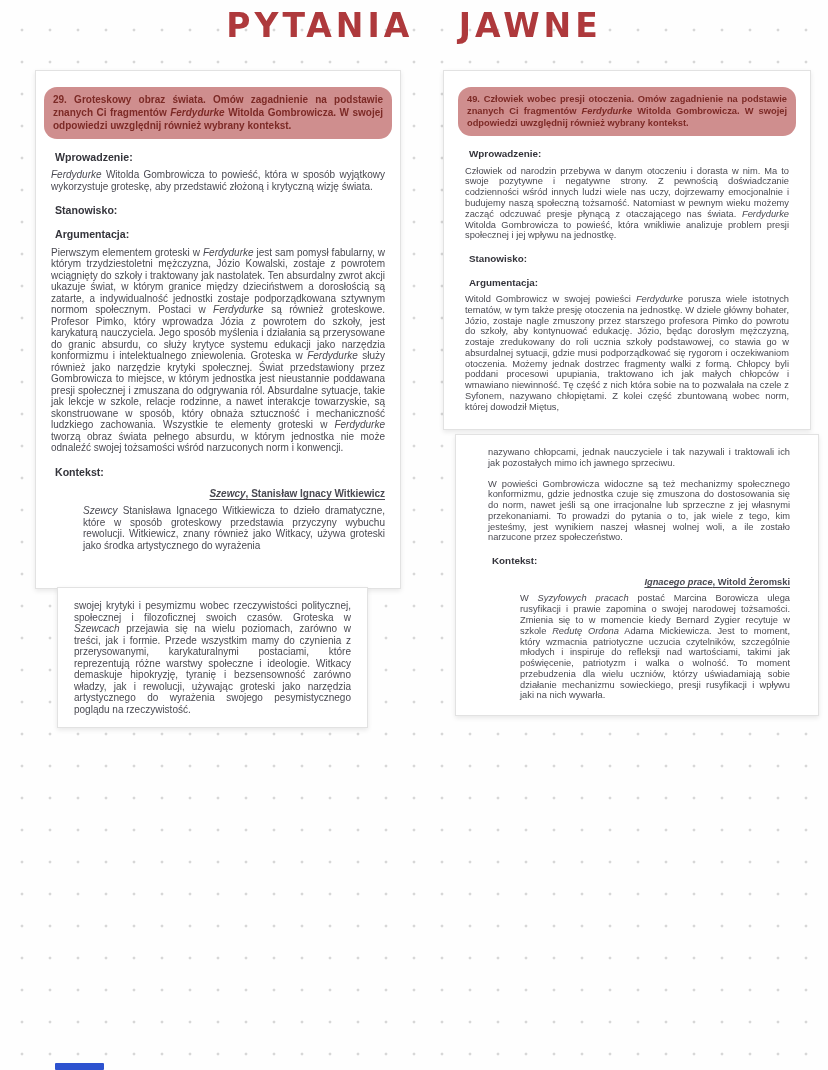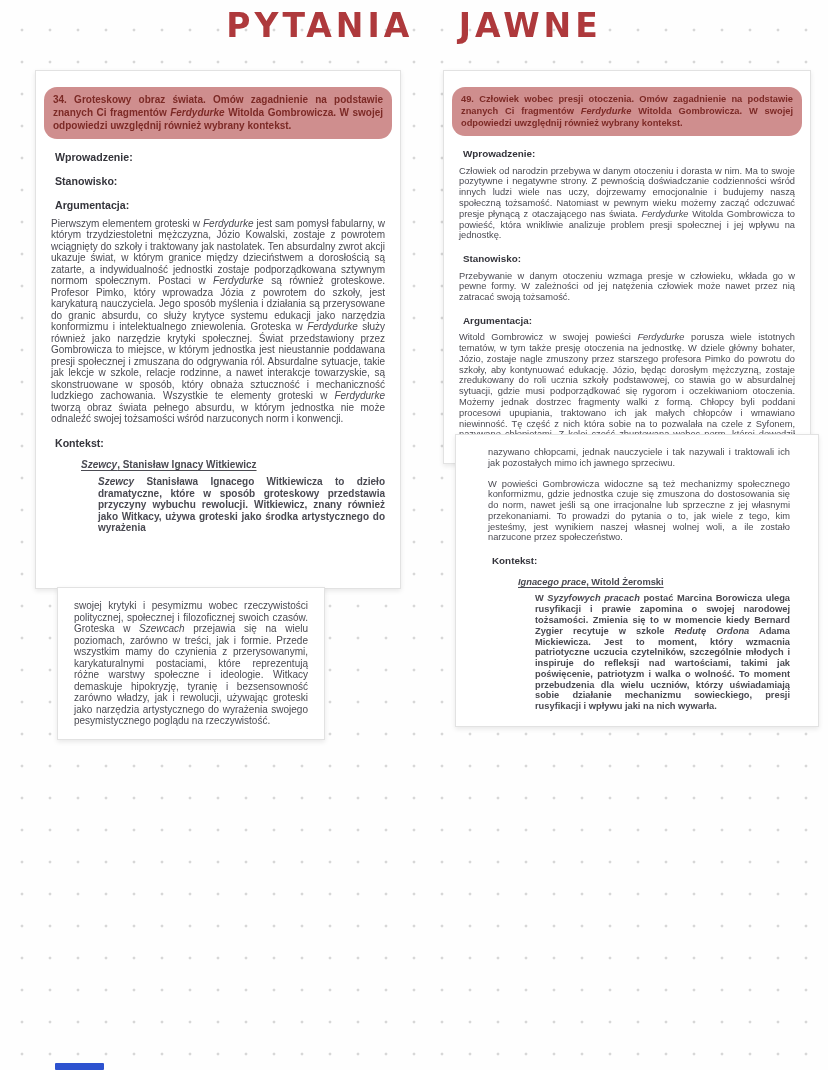--- a/index.html
+++ b/index.html
@@ -23,78 +23,78 @@
   }
   .card {
     position:absolute; background:#fff;
     border:1px solid var(--card-border, #e2e2e2);
     box-shadow:0 2px 5px rgba(0,0,0,.09);
     text-align:justify;
   }
   .card--left  { font-size:10px;  line-height:1.15; }
   .card--right { font-size:9.3px; line-height:1.16; }
   .card-l1 { left:35px;  top:70px;  width:366px; min-height:519px; padding:8px 15px 14px; z-index:1; }
-  .card-l2 { left:57px;  top:587px; width:268px; min-height:126px; padding:12px 16px;     z-index:2; }
-  .card-r1 { left:443px; top:70px;  width:368px; min-height:360px; padding:8px 15px 12px; z-index:1; }
+  .card-l2 { left:57px;  top:587px; width:311px; min-height:126px; padding:12px 16px;     z-index:2; }
+  .card-r1 { left:443px; top:70px;  width:368px; min-height:360px; padding:8px 21px 12px; z-index:1; }
   .card-r2 { left:455px; top:434px; width:364px; min-height:255px; padding:12px 28px 14px 32px; z-index:2; }
   .pill {
     background: var(--highlight-bg, #cf8e8e);
     color: var(--highlight-text, #7c2a26);
     font-weight:bold;
     border-radius:13px;
     padding:6px 9px 7px;
     margin:8px -7px 0;
     line-height:1.3;
   }
   .heading {
     font-size:1.06em; font-weight:bold;
     color: var(--heading-text, #34343b);
     margin:12px 4px 6px; text-align:left;
   }
   .para { margin:0 0 4px; }
   .para:last-child { margin-bottom:0; }
-  .indent { margin-left:47px;font-weight:bold; }
+  .indent { margin-left:32px; }
   .ctx-title {
-    font-weight:bold; text-align:left;
+    font-weight:bold; text-align:right;
     text-decoration:underline; text-underline-offset:2px;
     margin:0 0 6px 30px;
   }
   .gap-top { margin-top:10px; }
   .blue-bar {
     position:absolute; left:55px; top:1063px; width:49px; height:7px;
     background: var(--blue-bar, #2d52cf); border-radius:1px;
   }
   i { font-style:italic; }
 </style>
 </head>
 <body>
 
 <h1 class="title">PYTANIA JAWNE</h1>
 
 <section class="card card--left card-l1">
-  <p class="pill"><span>34. Groteskowy obraz świata. Omów zagadnienie na podstawie znanych Ci fragmentów </span><i>Ferdydurke</i><span> Witolda Gombrowicza. W swojej odpowiedzi uwzględnij również wybrany kontekst.</span></p>
+  <p class="pill"><span>29. Groteskowy obraz świata. Omów zagadnienie na podstawie znanych Ci fragmentów </span><i>Ferdydurke</i><span> Witolda Gombrowicza. W swojej odpowiedzi uwzględnij również wybrany kontekst.</span></p>
   <h3 class="heading">Wprowadzenie:</h3>
+  <p class="para"><i>Ferdydurke</i><span> Witolda Gombrowicza to powieść, która w sposób wyjątkowy wykorzystuje groteskę, aby przedstawić złożoną i krytyczną wizję świata.</span></p>
   <h3 class="heading">Stanowisko:</h3>
   <h3 class="heading">Argumentacja:</h3>
   <p class="para"><span>Pierwszym elementem groteski w </span><i>Ferdydurke</i><span> jest sam pomysł fabularny, w którym trzydziestoletni mężczyzna, Józio Kowalski, zostaje z powrotem wciągnięty do szkoły i traktowany jak nastolatek. Ten absurdalny zwrot akcji ukazuje świat, w którym granice między dzieciństwem a dorosłością są zatarte, a indywidualność jednostki zostaje podporządkowana sztywnym normom społecznym. Postaci w </span><i>Ferdydurke</i><span> są również groteskowe. Profesor Pimko, który wprowadza Józia z powrotem do szkoły, jest karykaturą nauczyciela. Jego sposób myślenia i działania są przerysowane do granic absurdu, co służy krytyce systemu edukacji jako narzędzia konformizmu i intelektualnego zniewolenia. Groteska w </span><i>Ferdydurke</i><span> służy również jako narzędzie krytyki społecznej. Świat przedstawiony przez Gombrowicza to miejsce, w którym jednostka jest nieustannie poddawana presji społecznej i zmuszana do odgrywania ról. Absurdalne sytuacje, takie jak lekcje w szkole, relacje rodzinne, a nawet interakcje towarzyskie, są skonstruowane w sposób, który obnaża sztuczność i mechaniczność ludzkiego zachowania. Wszystkie te elementy groteski w </span><i>Ferdydurke</i><span> tworzą obraz świata pełnego absurdu, w którym jednostka nie może odnaleźć swojej tożsamości wśród narzuconych norm i konwencji.</span></p>
   <h3 class="heading">Kontekst:</h3>
   <p class="ctx-title gap-top"><i>Szewcy</i><span>, Stanisław Ignacy Witkiewicz</span></p>
   <p class="para indent"><i>Szewcy</i><span> Stanisława Ignacego Witkiewicza to dzieło dramatyczne, które w sposób groteskowy przedstawia przyczyny wybuchu rewolucji. Witkiewicz, znany również jako Witkacy, używa groteski jako środka artystycznego do wyrażenia</span></p>
 </section>
 
 <section class="card card--left card-l2">
   <p class="para"><span>swojej krytyki i pesymizmu wobec rzeczywistości politycznej, społecznej i filozoficznej swoich czasów. Groteska w </span><i>Szewcach</i><span> przejawia się na wielu poziomach, zarówno w treści, jak i formie. Przede wszystkim mamy do czynienia z przerysowanymi, karykaturalnymi postaciami, które reprezentują różne warstwy społeczne i ideologie. Witkacy demaskuje hipokryzję, tyranię i bezsensowność zarówno władzy, jak i rewolucji, używając groteski jako narzędzia artystycznego do wyrażenia swojego pesymistycznego poglądu na rzeczywistość.</span></p>
 </section>
 
 <section class="card card--right card-r1">
   <p class="pill"><span>49. Człowiek wobec presji otoczenia. Omów zagadnienie na podstawie znanych Ci fragmentów </span><i>Ferdydurke</i><span> Witolda Gombrowicza. W swojej odpowiedzi uwzględnij również wybrany kontekst.</span></p>
   <h3 class="heading">Wprowadzenie:</h3>
   <p class="para"><span>Człowiek od narodzin przebywa w danym otoczeniu i dorasta w nim. Ma to swoje pozytywne i negatywne strony. Z pewnością doświadczanie codzienności wśród innych ludzi wiele nas uczy, dojrzewamy emocjonalnie i budujemy naszą społeczną tożsamość. Natomiast w pewnym wieku możemy zacząć odczuwać presje płynącą z otaczającego nas świata. </span><i>Ferdydurke</i><span> Witolda Gombrowicza to powieść, która wnikliwie analizuje problem presji społecznej i jej wpływu na jednostkę.</span></p>
   <h3 class="heading">Stanowisko:</h3>
-  <p class="para">Przebywanie w danym otoczeniu wzmaga presje w człowieku, wkłada go w pewne formy. W zależności od jej natężenia człowiek może nawet przez nią zatracać swoją tożsamość.</p>
   <h3 class="heading">Argumentacja:</h3>
   <p class="para"><span>Witold Gombrowicz w swojej powieści </span><i>Ferdydurke</i><span> porusza wiele istotnych tematów, w tym także presję otoczenia na jednostkę. W dziele główny bohater, Józio, zostaje nagle zmuszony przez starszego profesora Pimko do powrotu do szkoły, aby kontynuować edukację. Józio, będąc dorosłym mężczyzną, zostaje zredukowany do roli ucznia szkoły podstawowej, co stawia go w absurdalnej sytuacji, gdzie musi podporządkować się rygorom i oczekiwaniom otoczenia. Możemy jednak dostrzec fragmenty walki z formą. Chłopcy byli poddani procesowi upupiania, traktowano ich jak małych chłopców i wmawiano niewinność. Tę część z nich która sobie na to pozwalała na czele z Syfonem, nazywano chłopiętami. Z kolei część zbuntowaną wobec norm, której dowodził Miętus,</span></p>
 </section>
 
 <section class="card card--right card-r2">
   <p class="para">nazywano chłopcami, jednak nauczyciele i tak nazywali i traktowali ich jak pozostałych mimo ich jawnego sprzeciwu.</p>
   <p class="para gap-top">W powieści Gombrowicza widoczne są też mechanizmy społecznego konformizmu, gdzie jednostka czuje się zmuszona do dostosowania się do norm, nawet jeśli są one irracjonalne lub sprzeczne z jej własnymi przekonaniami. To prowadzi do pytania o to, jak wiele z tego, kim jesteśmy, jest wynikiem naszej własnej wolnej woli, a ile zostało narzucone przez społeczeństwo.</p>
   <h3 class="heading">Kontekst:</h3>
   <p class="ctx-title gap-top"><i>Ignacego prace</i><span>, Witold Żeromski</span></p>
   <p class="para indent"><span>W </span><i>Syzyfowych pracach</i><span> postać Marcina Borowicza ulega rusyfikacji i prawie zapomina o swojej narodowej tożsamości. Zmienia się to w momencie kiedy Bernard Zygier recytuje w szkole </span><i>Redutę Ordona</i><span> Adama Mickiewicza. Jest to moment, który wzmacnia patriotyczne uczucia czytelników, szczególnie młodych i inspiruje do refleksji nad wartościami, takimi jak poświęcenie, patriotyzm i walka o wolność. To moment przebudzenia dla wielu uczniów, którzy uświadamiają sobie działanie mechanizmu sowieckiego, presji rusyfikacji i wpływu jaki na nich wywarła.</span></p>

